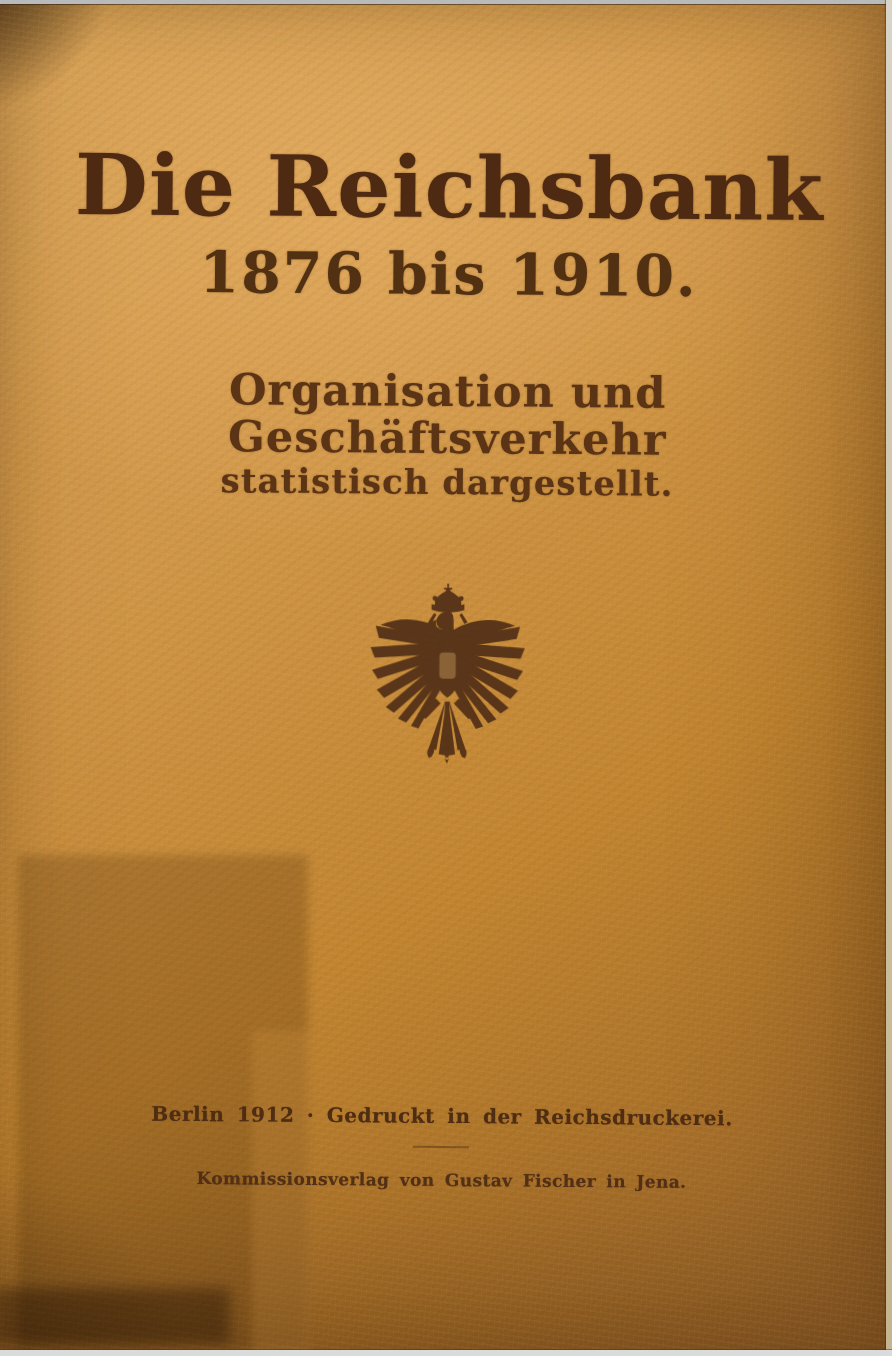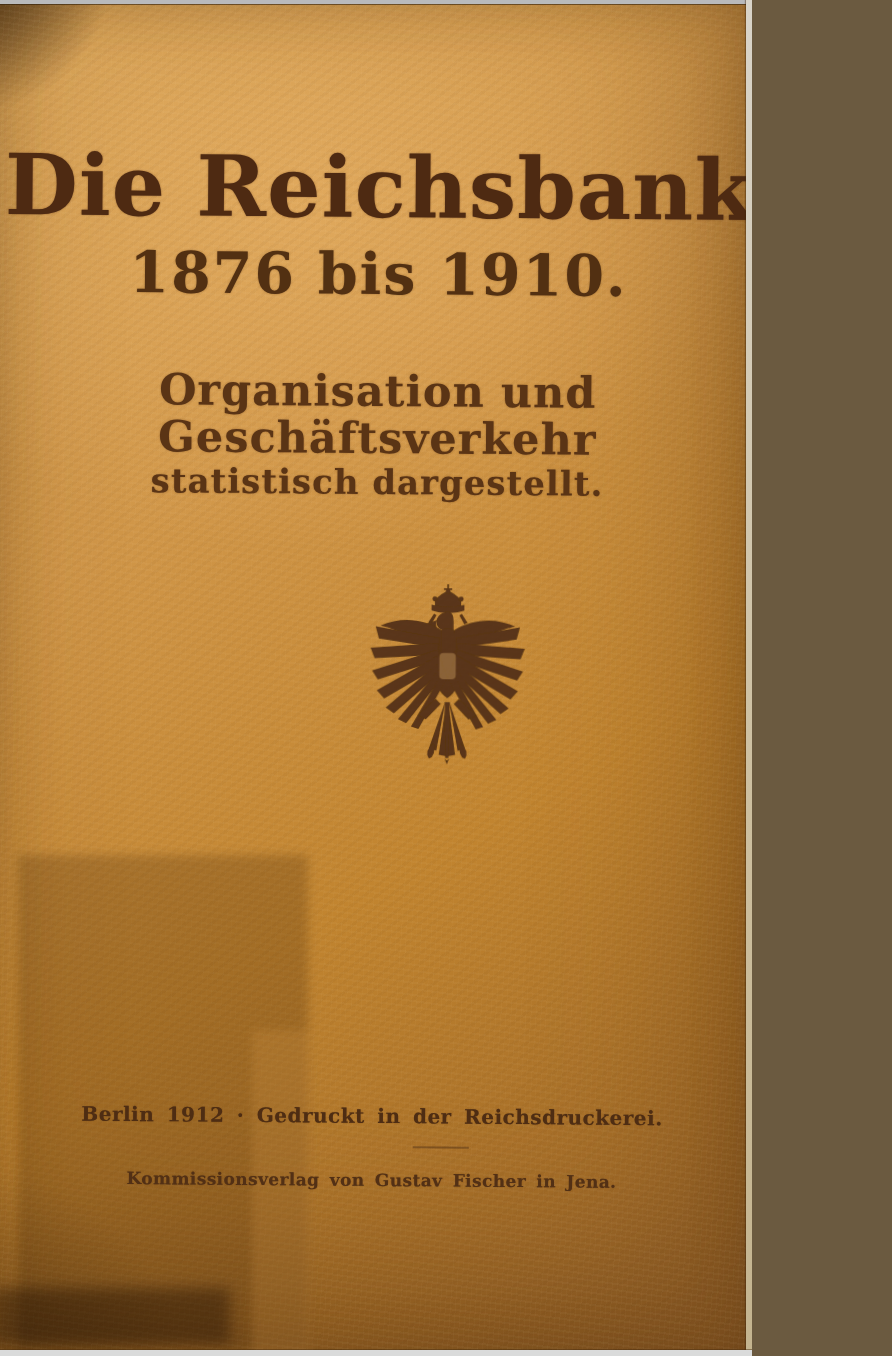--- a/index.html
+++ b/index.html
@@ -4,21 +4,21 @@
 <style>
   html, body {
     margin: 0;
     padding: 0;
     background: #6b5a40;
     font-family: "DejaVu Serif", "Liberation Serif", serif;
   }
 
   .photo {
     position: relative;
-    width: 752px;
+    width: 892px;
     height: 1356px;
     overflow: hidden;
     background: #0ea5e9;
   }
 
   
   .paper {
     position: absolute;
     inset: 0;
     background:

